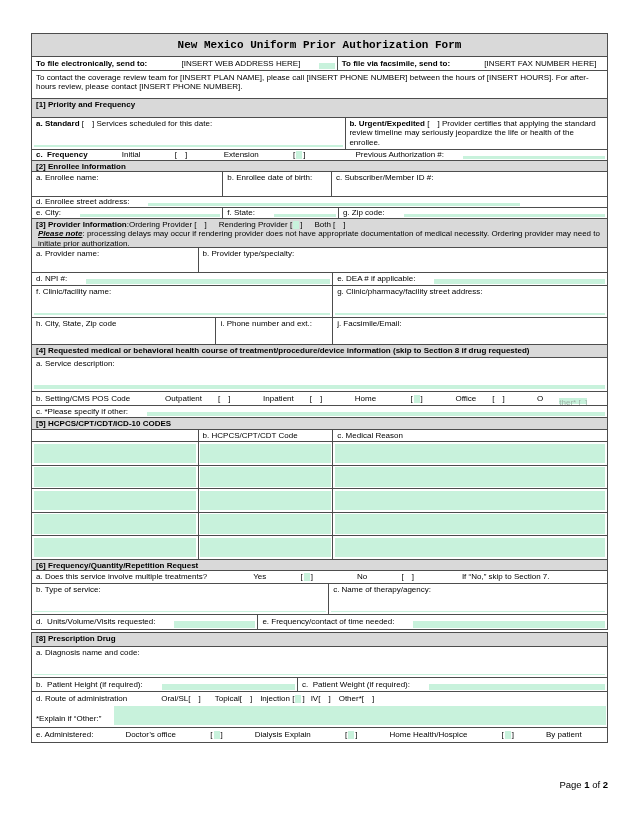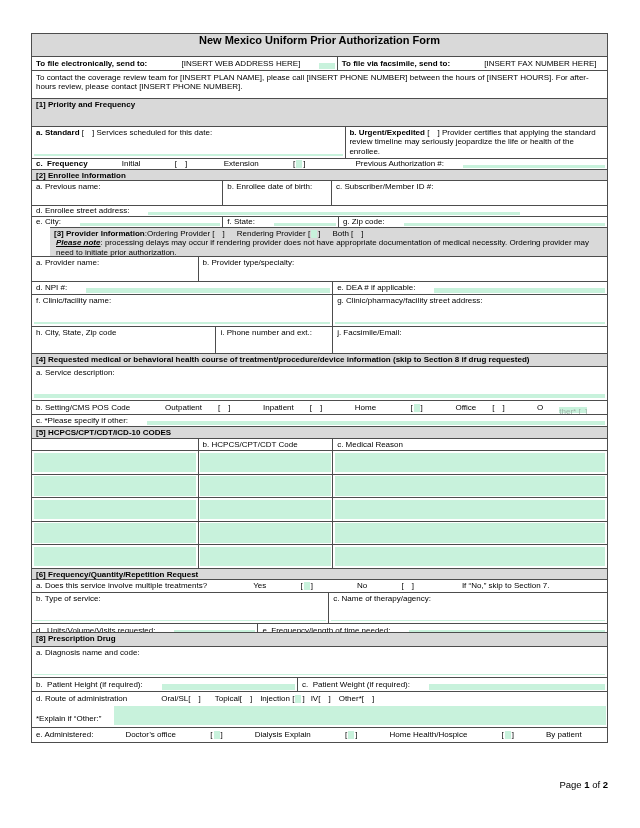--- a/index.html
+++ b/index.html
@@ -6,21 +6,21 @@
   html,body { margin:0; padding:0; background:#fff; }
   .page { position:relative; width:640px; height:828px; background:#fff;
           font-family:"Liberation Sans", sans-serif; font-size:8px; color:#000; line-height:1.18; }
   .formbox { position:absolute; left:31px; width:577px; border:1px solid var(--bdr); box-sizing:border-box; background:#fff; }
   .row { display:flex; border-top:1px solid var(--bdr); box-sizing:border-box; align-items:stretch; }
   .row:first-child { border-top:none; }
   .cell { box-sizing:border-box; border-left:1px solid var(--bdr); overflow:hidden;gap:16px; }
   .cell:first-child { border-left:none; }
   .sec-hdr { background:var(--hdr); font-weight:bold; padding:1px 4px; box-sizing:border-box; }
   .titlebar { background:var(--hdr); text-align:center; font-weight:bold; font-size:11px;
-              display:flex; justify-content:center; }
+              display:flex; align-items:center; justify-content:center;font-family:Liberation Mono, monospace; }
   .inline { display:flex; align-items:center; padding:0 0 0 4px; }
   .col { display:flex; flex-direction:column; }
   .lbl { padding:1px 4px 0 4px; }
   .blk { flex:1; background:var(--grn); margin:1px 2px 2px 2px; }
   .fill-rest { flex:1; align-self:stretch; background:var(--grn); margin:6px 2px 1px 3px; }
   .b { font-weight:bold; }
   .cb { display:inline-flex; align-items:center; white-space:pre; }
   .cbi { display:inline-block; width:6px; height:8px; margin:0 1px; }
   .cbi.fill { background:var(--grn); }
   .faded { color:#9fb3a8; white-space:pre; }
@@ -56,21 +56,21 @@
         <span>[INSERT FAX NUMBER HERE]</span>
       </div>
     </div>
 
     <div class="row wrap" style="height:28px">
       <div class="cell" style="width:100%; padding:2px 4px;">
         <span>To contact the coverage review team for [INSERT PLAN NAME], please call [INSERT PHONE NUMBER] between the hours of [INSERT HOURS]. For after-hours review, please contact [INSERT PHONE NUMBER].</span>
       </div>
     </div>
 
-    <div class="row sec-hdr" style="height:28px">
+    <div class="row sec-hdr" style="height:19px">
       <span>[1] Priority and Frequency</span>
     </div>
 
     <div class="row" style="height:32px">
       <div class="cell col" style="width:54.5%">
         <div class="inline" style="padding-top:1px">
           <span class="b">a. Standard</span>
           <span>&nbsp;</span>
           <span class="cb"><span>[</span><span class="cbi"></span><span>]</span></span>
           <span>&nbsp;</span>
@@ -105,21 +105,21 @@
         <div class="fill-rest"></div>
       </div>
     </div>
 
     <div class="row sec-hdr" style="height:11px">
       <span>[2] Enrollee Information</span>
     </div>
 
     <div class="row" style="height:25px">
       <div class="cell col" style="width:33.1%">
-        <div class="lbl">a. Previous name:</div>
+        <div class="lbl">a. Enrollee name:</div>
         <div class="blk"></div>
       </div>
       <div class="cell col" style="width:18.9%">
         <div class="lbl">b. Enrollee date of birth:</div>
         <div class="blk"></div>
       </div>
       <div class="cell col" style="width:48%">
         <div class="lbl">c. Subscriber/Member ID #:</div>
         <div class="blk"></div>
       </div>
@@ -140,21 +140,21 @@
       <div class="cell inline" style="width:20.1%">
         <span>f. State:</span>
         <div class="fill-rest"></div>
       </div>
       <div class="cell inline" style="width:46.8%">
         <span>g. Zip code:</span>
         <div class="fill-rest"></div>
       </div>
     </div>
 
-    <div class="row sec-hdr wrap" style="height:29px; font-weight:normal; display:block;margin-left:18px;">
+    <div class="row sec-hdr wrap" style="height:29px; font-weight:normal; display:block;">
       <div class="inline" style="padding:0">
         <span class="b">[3] Provider Information</span>
         <span>:  </span>
         <span>Ordering Provider</span>
         <span>&nbsp;</span>
         <span class="cb">
             <span>[</span>
             <span class="cbi"></span>
             <span>]</span>
           </span>
@@ -367,21 +367,21 @@
         <div class="blk"></div>
       </div>
     </div>
 
     <div class="row" style="height:15px">
       <div class="cell inline" style="width:39.2%">
         <span>d.  Units/Volume/Visits requested:</span>
         <div class="fill-rest"></div>
       </div>
       <div class="cell inline" style="width:60.8%">
-        <span>e. Frequency/length of time needed:</span>
+        <span>e. Frequency/contact of time needed:</span>
         <div class="fill-rest"></div>
       </div>
     </div>
 
   </div>
 
   <div class="formbox" id="box2" style="top:632px">
 
     <div class="row sec-hdr" style="height:13px">
       <span>[8] Prescription Drug</span>

